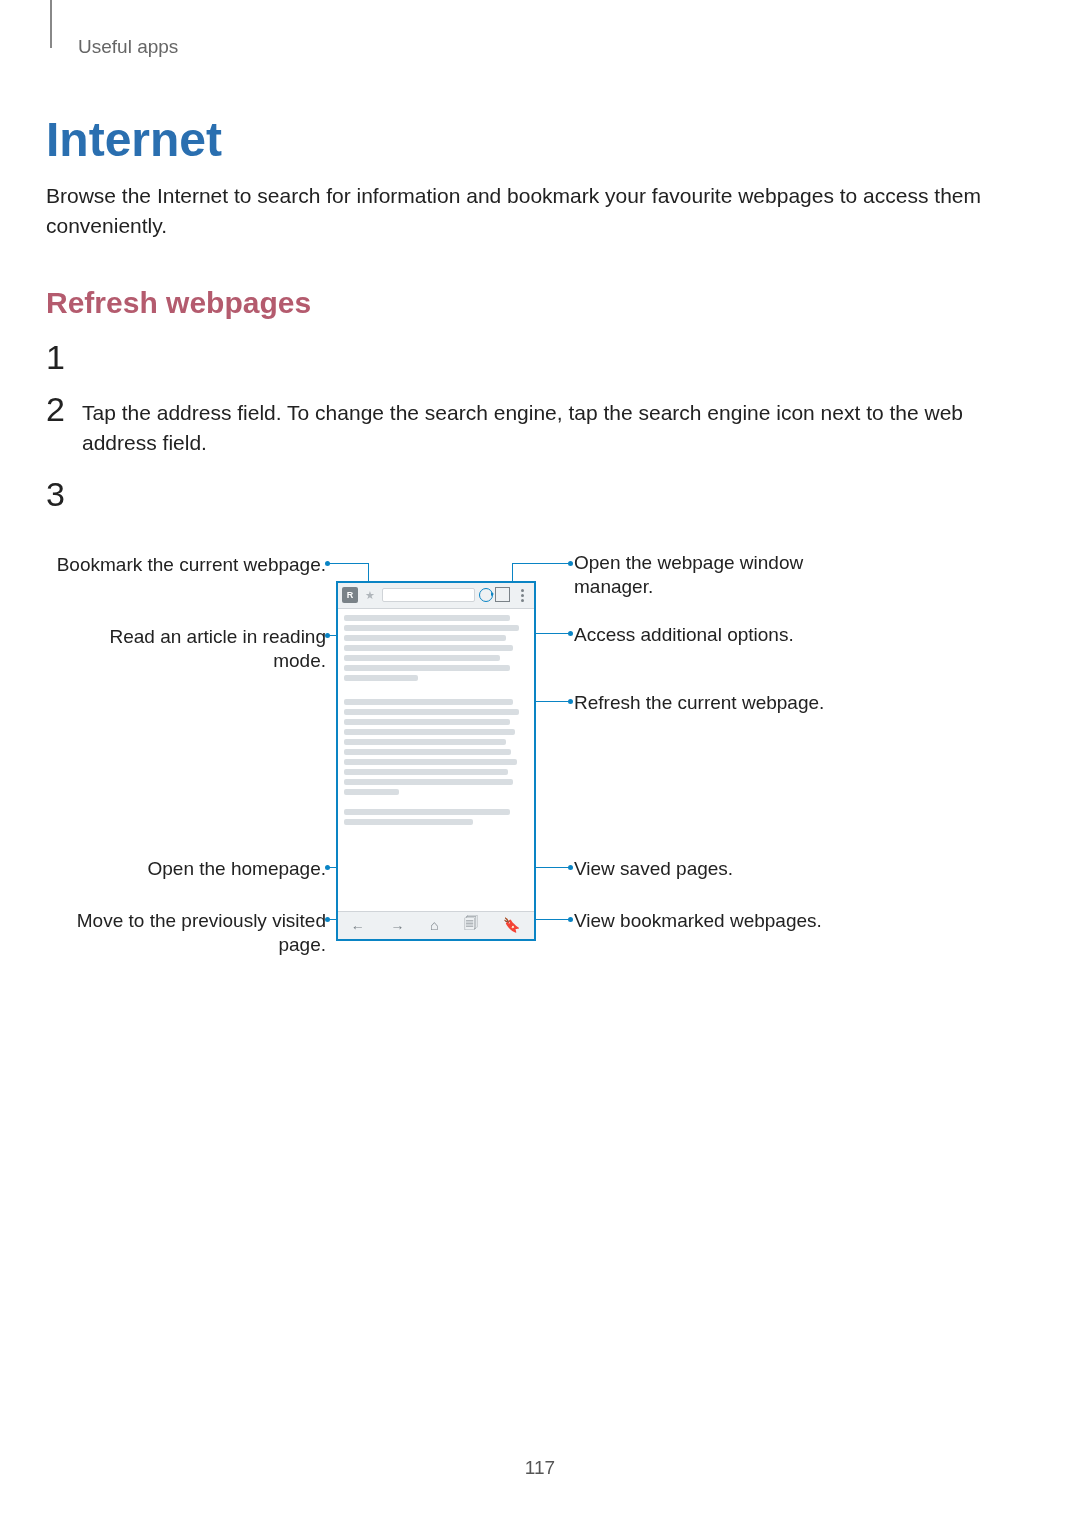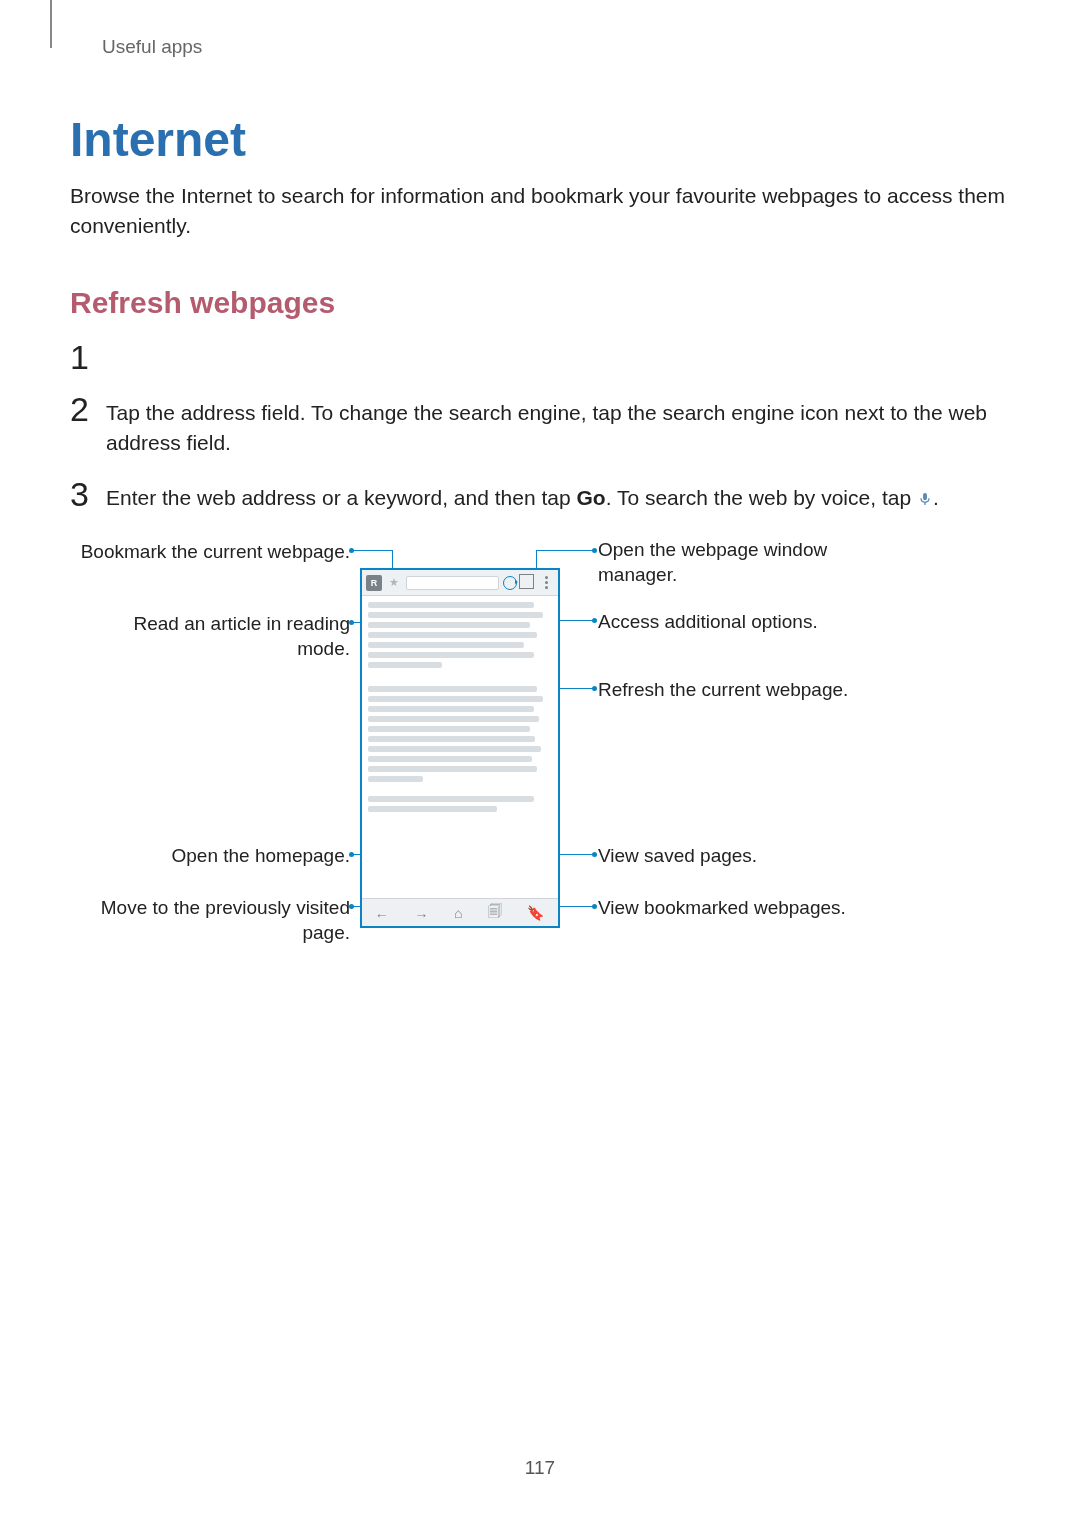--- a/index.html
+++ b/index.html
@@ -5,21 +5,21 @@
   * { margin: 0; padding: 0; box-sizing: border-box; }
   body {
     font-family: -apple-system, "Segoe UI", Arial, sans-serif;
     background: #fff;
     color: #222;
     width: 1080px;
     height: 1527px;
     position: relative;
   }
   .page {
-    padding: 0 70px;
+    padding: 0 46px;
   }
   .top-rule {
     position: absolute;
     left: 50px; top: 0;
     width: 2px; height: 48px;
     background: #888;
   }
   .breadcrumb {
     font-size: 19px;
     color: #666;
@@ -64,21 +64,21 @@
     line-height: 1.45;
     padding-top: 6px;
   }
   .mic-icon {
     display: inline-flex;
     vertical-align: middle;
     width: 16px; height: 16px;
   }
   .diagram-wrap {
     position: relative;
-    margin-top: 25px;
+    margin-top: 40px;
     height: 440px;
   }
   .callouts-left, .callouts-right {
     position: absolute;
     top: 0;
     font-size: 19px;
     line-height: 1.3;
   }
   .callouts-left { left: 10px; width: 270px; text-align: right; }
   .callouts-right { left: 528px; width: 280px; text-align: left; }
@@ -190,28 +190,20 @@
       <span class="num">1</span>
     </li>
     <li>
       <span class="num">2</span>
       <span class="txt">
         <span>Tap the address field. To change the search engine, tap the search engine icon next to the web address field.</span>
       </span>
     </li>
     <li>
       <span class="num">3</span>
-      <span class="txt">
-        <span>Enter the web address or a keyword, and then tap </span><b>Go</b><span>. To search the web by voice, tap </span>
-        <span class="mic-icon">
-          <svg viewBox="0 0 24 24" width="16" height="16">
-              <path fill="#5b8db8" d="M12 14a3 3 0 0 0 3-3V6a3 3 0 1 0-6 0v5a3 3 0 0 0 3 3zm5-3a5 5 0 0 1-10 0H5a7 7 0 0 0 6 6.9V21h2v-3.1A7 7 0 0 0 19 11h-2z"></path>
-            </svg>
-        </span><span>.</span>
-      </span>
     </li>
   </ol>
 
 
   <div class="diagram-wrap">
 
     <div class="callouts-left">
       <div class="callout" style="top:2px">Bookmark the current webpage.</div>
       <div class="callout" style="top:74px">Read an article in reading mode.</div>
       <div class="callout" style="top:306px">Open the homepage.</div>

